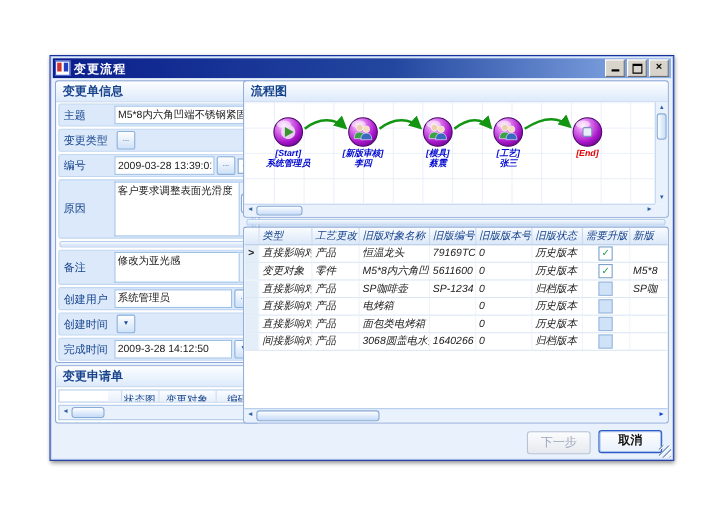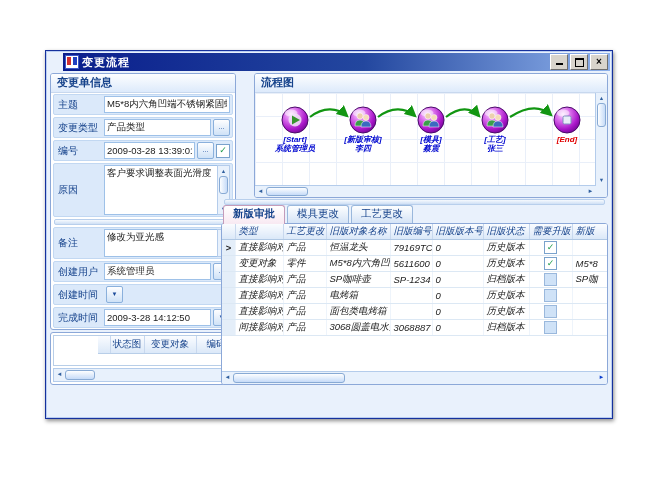--- a/index.html
+++ b/index.html
@@ -1,21 +1,21 @@
 <!DOCTYPE html>
 <html><head>
 <meta charset="utf-8">
 <style>
   html,body{margin:0;padding:0;background:#fff;}
   body{font-family:"Liberation Sans","DejaVu Sans",sans-serif;}
   .stage{position:relative;width:660px;height:477px;background:#fff;overflow:hidden;}
   .dialog{position:absolute;left:45px;top:50px;width:566px;height:367px;background:#e9f1fc;
     border:1px solid #16319c;box-shadow:1px 2px 4px rgba(0,0,0,.45), inset 0 0 0 1px #b9cdf2;}
   
-  .titlebar{position:absolute;left:17px;top:2px;right:2px;height:18px;display:flex;align-items:center;
+  .titlebar{position:absolute;left:2px;top:2px;right:2px;height:18px;display:flex;align-items:center;
     background:linear-gradient(to right,#0a1e8c 0%,#23479f 55%,#8fb2ec 100%);padding:0 2px;}
   .app-icon{width:12px;height:12px;background:#fff;border:1px solid #3b55c8;margin-right:3px;position:relative;flex:0 0 auto;}
   .app-icon i{position:absolute;left:1px;top:1px;width:4px;height:8px;background:#d03030;}
   .app-icon b{position:absolute;right:1px;top:1px;width:4px;height:8px;background:#2040c0;}
   .titletext{color:#fff;font-size:11px;font-weight:bold;flex:1;letter-spacing:1px;white-space:nowrap;overflow:hidden;}
   .winbtn{width:16px;height:14px;margin-left:2px;background:#d8d4cc;border:1px solid;border-color:#fff #6e6e6e #6e6e6e #fff;
     display:flex;align-items:center;justify-content:center;font-size:9px;line-height:1;color:#000;cursor:default;}
   .glyph-min{width:7px;height:7px;border-bottom:2px solid #000;margin-top:-3px;}
   .glyph-max{width:7px;height:6px;border:1px solid #000;border-top:2px solid #000;}
   .glyph-close{font-weight:bold;font-size:10px;margin-top:-1px;}
@@ -54,21 +54,21 @@
     border-right:1px solid #c8d8ee;border-bottom:1px solid #b8cee8;height:15px;white-space:nowrap;overflow:hidden;}
   .indcell{background:#e4eef9;color:#1a4a9a;font-weight:bold;text-align:center;font-size:9px;}
   .hsb{height:12px;margin:2px;background:#e8f1fc;border:1px solid #b4cceb;display:flex;align-items:stretch;}
   .hsb .sa{width:11px;font-size:6px;color:#31609f;text-align:center;line-height:11px;}
   .hsb .sa.hot{color:#0a3ecf;}
   .hsb .st{width:28px;margin:1px 0;background:linear-gradient(#fdfeff,#c6dbf8);border:1px solid #88aad4;border-radius:3px;}
   .hsb .st.wide{width:110px;}
   .hsb .sf{flex:1;}
   
   .rightcol{position:absolute;left:175px;top:22px;width:387px;height:312px;display:flex;flex-direction:column;}
-  .flowgrp{flex:0 0 auto;display:flex;flex-direction:column;margin-left:33px;}
+  .flowgrp{flex:0 0 auto;display:flex;flex-direction:column;}
   .flowbody{display:flex;height:92px;font-style:italic;}
   .canvas{position:relative;flex:1;background:#fff;overflow:hidden;
     background-image:linear-gradient(to right,#e9eff9 1px,transparent 1px),linear-gradient(to bottom,#e9eff9 1px,transparent 1px);
     background-size:27px 23px;}
   .flow-svg{position:absolute;left:0;top:0;}
   .nl{font-size:8px;font-weight:bold;fill:#0008d0;text-anchor:middle;font-family:"Liberation Sans","DejaVu Sans",sans-serif;}
   .nl.end{fill:#e00000;}
   .flowvs{flex:0 0 11px;display:flex;flex-direction:column;background:#e8f1fc;border-left:1px solid #b4cceb;}
   .flowvs .sa{height:10px;font-size:5.5px;color:#31609f;text-align:center;line-height:10px;}
   .flowvs .st{height:22px;margin:0 1px;background:linear-gradient(to right,#fdfeff,#c6dbf8);border:1px solid #88aad4;border-radius:3px;}
@@ -132,21 +132,20 @@
     <div class="group info">
       <div class="ghead">变更单信息</div>
 
       <div class="frow">
         <span class="flabel">主题</span>
         <input class="fin" value="M5*8内六角凹端不锈钢紧固螺钉" style="">
       </div>
 
       <div class="frow">
         <span class="flabel">变更类型</span>
-        <input class="fin" value="产品类型" style="">
         <span class="ebtn">...</span>
       </div>
 
       <div class="frow">
         <span class="flabel">编号</span>
         <input class="fin" value="2009-03-28 13:39:01" style="">
         <span class="ebtn">...</span>
         <span class="cb" data-checked="true"></span>
       </div>
 
@@ -185,20 +184,21 @@
       </div>
 
       <div class="frow">
         <span class="flabel">完成时间</span>
         <input class="fin" value="2009-3-28 14:12:50" style="">
         <span class="dbtn"><span>▼</span></span>
       </div>
     </div>
 
     <div class="group req">
+      <div class="ghead">变更申请单</div>
       <div class="minitable">
         <table class="mt">
           <colgroup>
                 <col style="width:12px">
                 <col style="width:34px">
                 <col style="width:52px">
                 <col style="width:40px">
                 <col>
               </colgroup>
           <tbody>
@@ -318,25 +318,20 @@
           <span class="st"></span>
           <span class="sf"></span>
           <span class="sa">►</span>
         </div>
         <div class="corner"></div>
       </div>
     </div>
 
     <div class="splitter"></div>
 
-    <div class="tabs">
-      <span class="tab active">新版审批</span>
-      <span class="tab">模具更改</span>
-      <span class="tab">工艺更改</span>
-    </div>
 
     <div class="group gridgrp">
       <div class="gridwrap">
         <table class="gt">
           <colgroup>
             <col style="width:13px">
                 <col style="width:48px">
                 <col style="width:43px">
                 <col style="width:64px">
             <col style="width:42px">
@@ -410,33 +405,38 @@
             <td>0</td>
             <td>历史版本</td>
             <td class="ctr"><span class="chk" data-checked="false"></span></td>
             <td></td>
           </tr>
           <tr>
             <td class="indcell"></td>
             <td>间接影响对象</td>
             <td>产品</td>
             <td>3068圆盖电水壶</td>
-            <td>3068887</td>
+            <td>1640266</td>
             <td>0</td>
             <td>归档版本</td>
             <td class="ctr"><span class="chk" data-checked="false"></span></td>
             <td></td>
           </tr>
         </tbody>
             </table>
       </div>
       <div class="hsb" style="margin:0;border-left:none;border-right:none;border-bottom:none;">
         <span class="sa">◄</span>
         <span class="st wide"></span>
         <span class="sf"></span>
         <span class="sa hot">►</span>
       </div>
     </div>
   </div>
 
+  <div class="footer">
+    <span class="btn disabled">下一步</span>
+    <span class="btn primary">取消</span>
+    <span class="grip"></span>
+  </div>
 
 </div>
 </div>
 
 </body></html>

